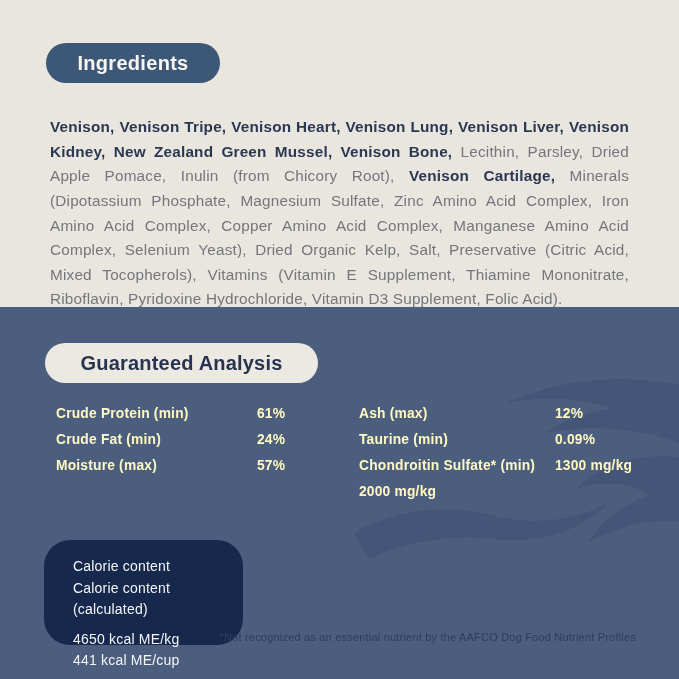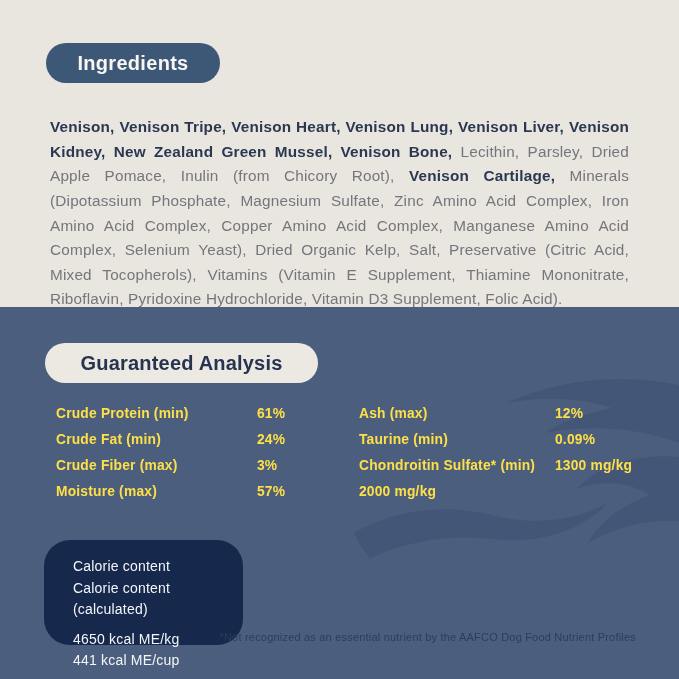--- a/index.html
+++ b/index.html
@@ -30,21 +30,21 @@
   .ingredients-text .seg-reg{color:#75767c;font-weight:400;}
   .swirls{position:absolute;left:0;top:0;width:679px;height:372px;}
   .pill-light{
     position:absolute;left:45px;top:36px;width:273px;height:40px;
     background:#ece9e3;border-radius:21px;
     display:flex;align-items:center;justify-content:center;
     color:#27334f;font-size:20px;font-weight:700;letter-spacing:0.2px;
   }
   .ga-col{
     position:absolute;top:93px;
-    color:#fde047;font-size:13.8px;font-weight:700;letter-spacing:0.2px;
+    color:#fef9c3;font-size:13.8px;font-weight:700;letter-spacing:0.2px;
   }
   .ga-col.left{left:56px;}
   .ga-col.right{left:359px;}
   .ga-row{display:flex;height:26px;align-items:center;}
   .ga-row .ga-label{width:201px;}
   .ga-col.right .ga-row .ga-label{width:196px;}
   .calorie-box{
     position:absolute;left:44px;top:233px;width:199px;height:105px;
     background:#16294d;border-radius:26px;box-sizing:border-box;
     padding:16px 10px 0 29px;color:#f4f5f8;font-size:14px;
@@ -82,24 +82,20 @@
   <div class="ga-col left">
     <div class="ga-row">
       <span class="ga-label">Crude Protein (min)</span>
       <span class="ga-value">61%</span>
     </div>
     <div class="ga-row">
       <span class="ga-label">Crude Fat (min)</span>
       <span class="ga-value">24%</span>
     </div>
     <div class="ga-row">
-      <span class="ga-label">Crude Fiber (max)</span>
-      <span class="ga-value">3%</span>
-    </div>
-    <div class="ga-row">
       <span class="ga-label">Moisture (max)</span>
       <span class="ga-value">57%</span>
     </div>
   </div>
 
   <div class="ga-col right">
     <div class="ga-row">
       <span class="ga-label">Ash (max)</span>
       <span class="ga-value">12%</span>
     </div>

